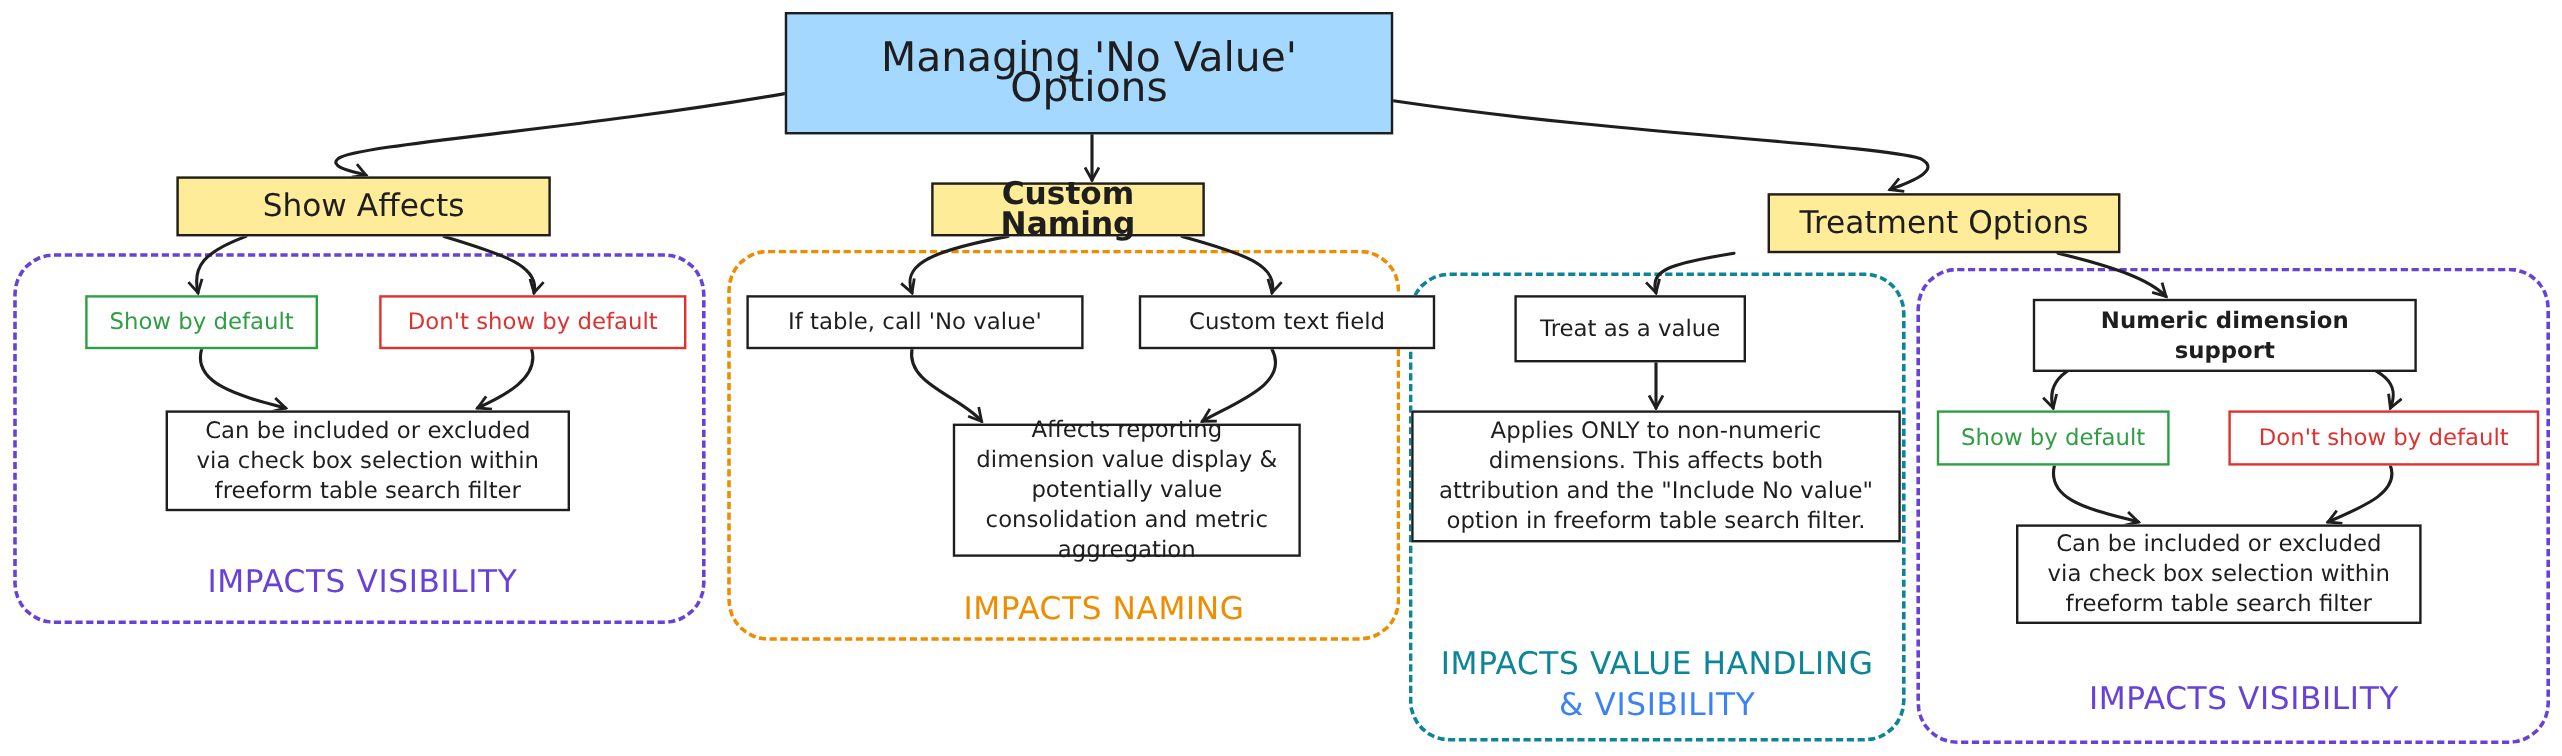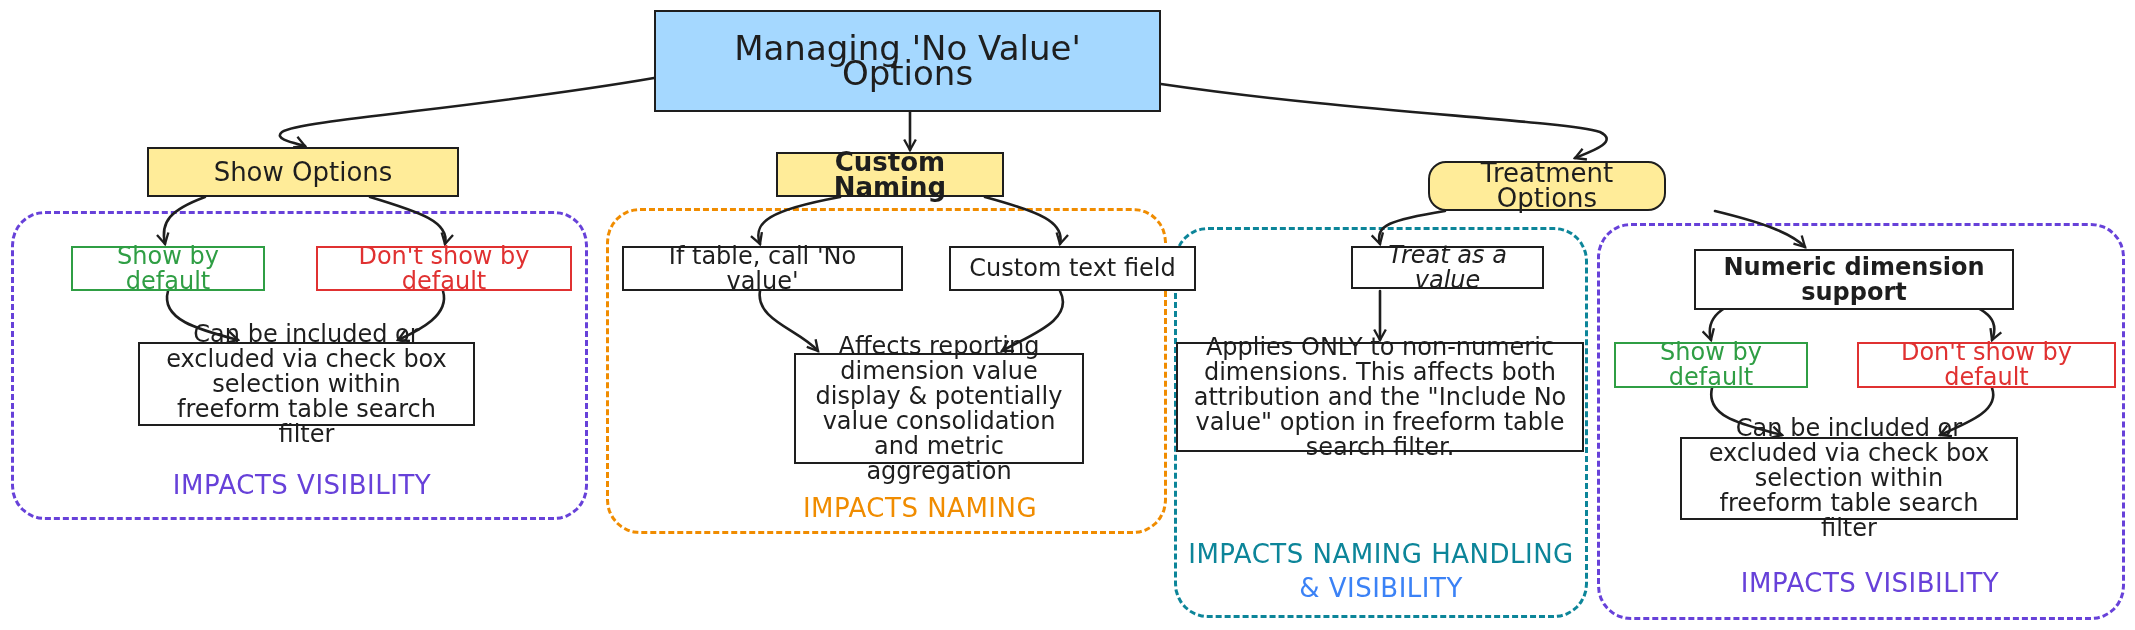--- a/index.html
+++ b/index.html
@@ -2,21 +2,21 @@
 <html><head>
 <meta charset="utf-8">
 <style>
   html, body { margin:0; padding:0; background:#ffffff; }
   body { width:2135px; height:630px; position:relative; overflow:hidden;
          font-family:"DejaVu Sans", sans-serif; color:#1e1e1e; }
   svg.wires { position:absolute; left:0; top:0; width:2135px; height:630px; pointer-events:none; }
   .region { position:absolute; border:3px dashed; border-radius:34px; box-sizing:border-box; }
   .box { position:absolute; box-sizing:border-box; border:2.5px solid #1e1e1e; background:#fff;
          display:flex; align-items:center; justify-content:center; text-align:center;
-         font-size:24px; line-height:25px; padding:0 10px; }
+         font-size:19px; line-height:25px; padding:0 10px; }
   .title { background:#a5d8ff; font-size:34px; }
   .cat { background:#ffec99; font-size:26px; }
   .green { border-color:#2f9e44; color:#2f9e44; }
   .red { border-color:#e03131; color:#e03131; }
   .label { position:absolute; text-align:center; font-size:26px; line-height:34px; letter-spacing:0.5px;
            transform:translateX(-50%); white-space:nowrap; }
 </style>
 </head>
 <body>
 
@@ -52,36 +52,36 @@
 
     <path d="M1760,294 C1720,305 1705,318 1711,340" marker-end="url(#arr)"></path>
     <path d="M1940,294 C1990,308 2000,320 1992,340" marker-end="url(#arr)"></path>
     <path d="M1712,388 C1705,418 1745,425 1782,435" marker-end="url(#arr)"></path>
     <path d="M1992,388 C2000,410 1970,422 1940,435" marker-end="url(#arr)"></path>
   </g>
 </svg>
 
 <div class="box title" style="left:654px;top:10px;width:507px;height:102px;">Managing 'No Value' Options</div>
 
-<div class="box cat" style="left:147px;top:147px;width:312px;height:50px;">Show Options</div>
+<div class="box cat" style="left:147px;top:147px;width:312px;height:50px;">Show Affects</div>
 <div class="box cat" style="left:776px;top:152px;width:228px;height:45px;font-weight:bold;">Custom Naming</div>
-<div class="box cat" style="left:1428px;top:161px;width:238px;height:50px;border-radius:18px;">Treatment Options</div>
+<div class="box cat" style="left:1473px;top:161px;width:294px;height:50px;">Treatment Options</div>
 
 <div class="box green" style="left:71px;top:246px;width:194px;height:45px;">Show by default</div>
 <div class="box red" style="left:316px;top:246px;width:256px;height:45px;">Don't show by default</div>
 <div class="box" style="left:138px;top:342px;width:337px;height:84px;padding:0 22px;">Can be included or excluded via check box selection within freeform table search filter</div>
 <div class="label" style="left:302px;top:468px;color:#6741d9;">IMPACTS VISIBILITY</div>
 
 <div class="box" style="left:622px;top:246px;width:281px;height:45px;">If table, call 'No value'</div>
 <div class="box" style="left:949px;top:246px;width:247px;height:45px;">Custom text field</div>
 <div class="box" style="left:762px;top:353px;width:290px;height:111px;padding:0 14px;margin-left:32px;">Affects reporting dimension value display &amp; potentially value consolidation and metric aggregation</div>
 <div class="label" style="left:920px;top:491px;color:#f08c00;">IMPACTS NAMING</div>
 
-<div class="box" style="left:1351px;top:246px;width:193px;height:43px;font-style:italic;">Treat as a value</div>
+<div class="box" style="left:1262px;top:246px;width:193px;height:56px;">Treat as a value</div>
 <div class="box" style="left:1176px;top:342px;width:408px;height:110px;padding:0 10px;">Applies ONLY to non-numeric dimensions. This affects both attribution and the "Include No value" option in freeform table search filter.</div>
-<div class="label" style="left:1381px;top:537px;color:#0c8599;">IMPACTS NAMING HANDLING</div>
+<div class="label" style="left:1381px;top:537px;color:#0c8599;">IMPACTS VALUE HANDLING</div>
 <div class="label" style="left:1381px;top:571px;color:#3b82f6;">&amp; VISIBILITY</div>
 
 <div class="box" style="left:1694px;top:249px;width:320px;height:61px;font-weight:bold;">Numeric dimension support</div>
 <div class="box green" style="left:1614px;top:342px;width:194px;height:46px;">Show by default</div>
 <div class="box red" style="left:1857px;top:342px;width:259px;height:46px;">Don't show by default</div>
 <div class="box" style="left:1680px;top:437px;width:338px;height:83px;padding:0 22px;">Can be included or excluded via check box selection within freeform table search filter</div>
 <div class="label" style="left:1870px;top:566px;color:#6741d9;">IMPACTS VISIBILITY</div>
 
 </body></html>

